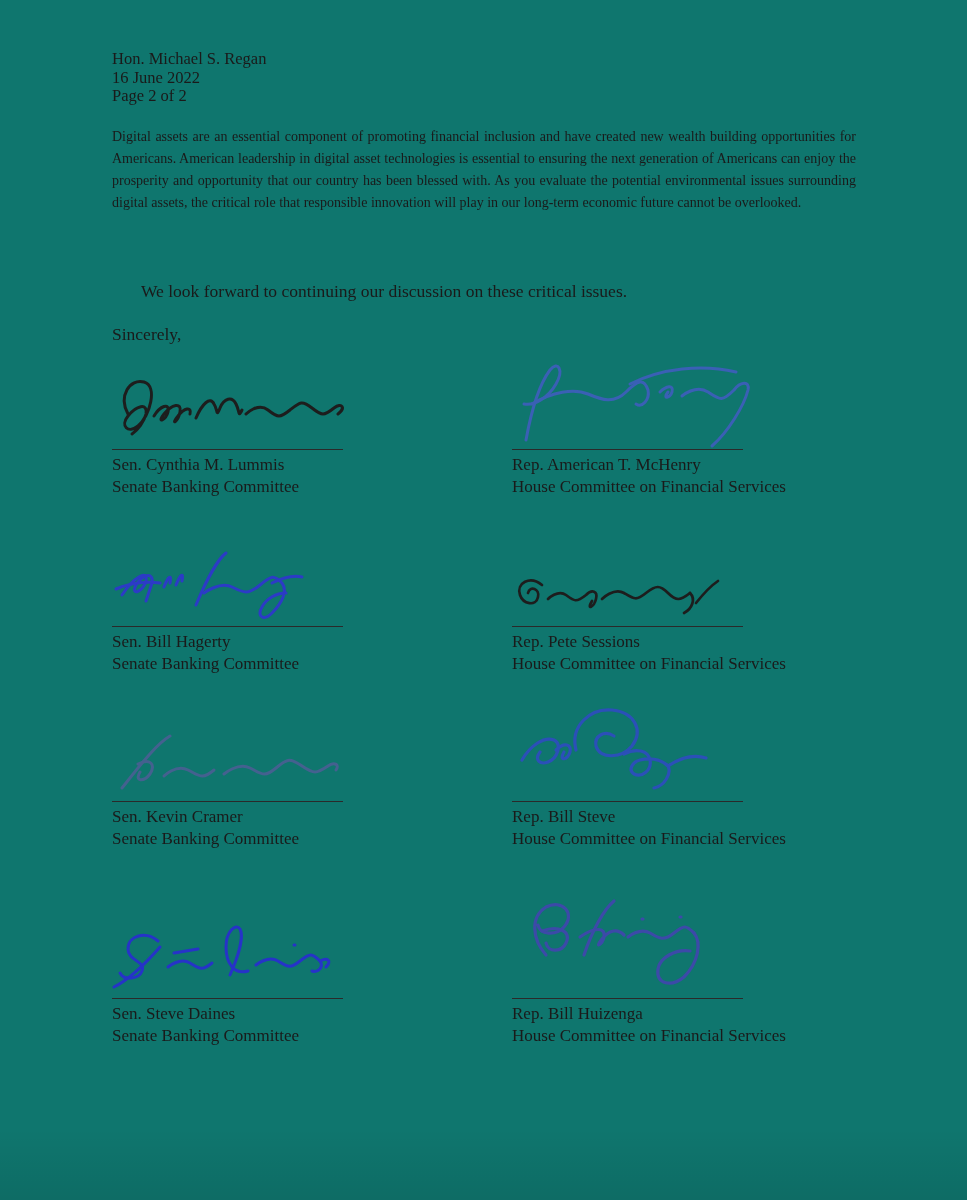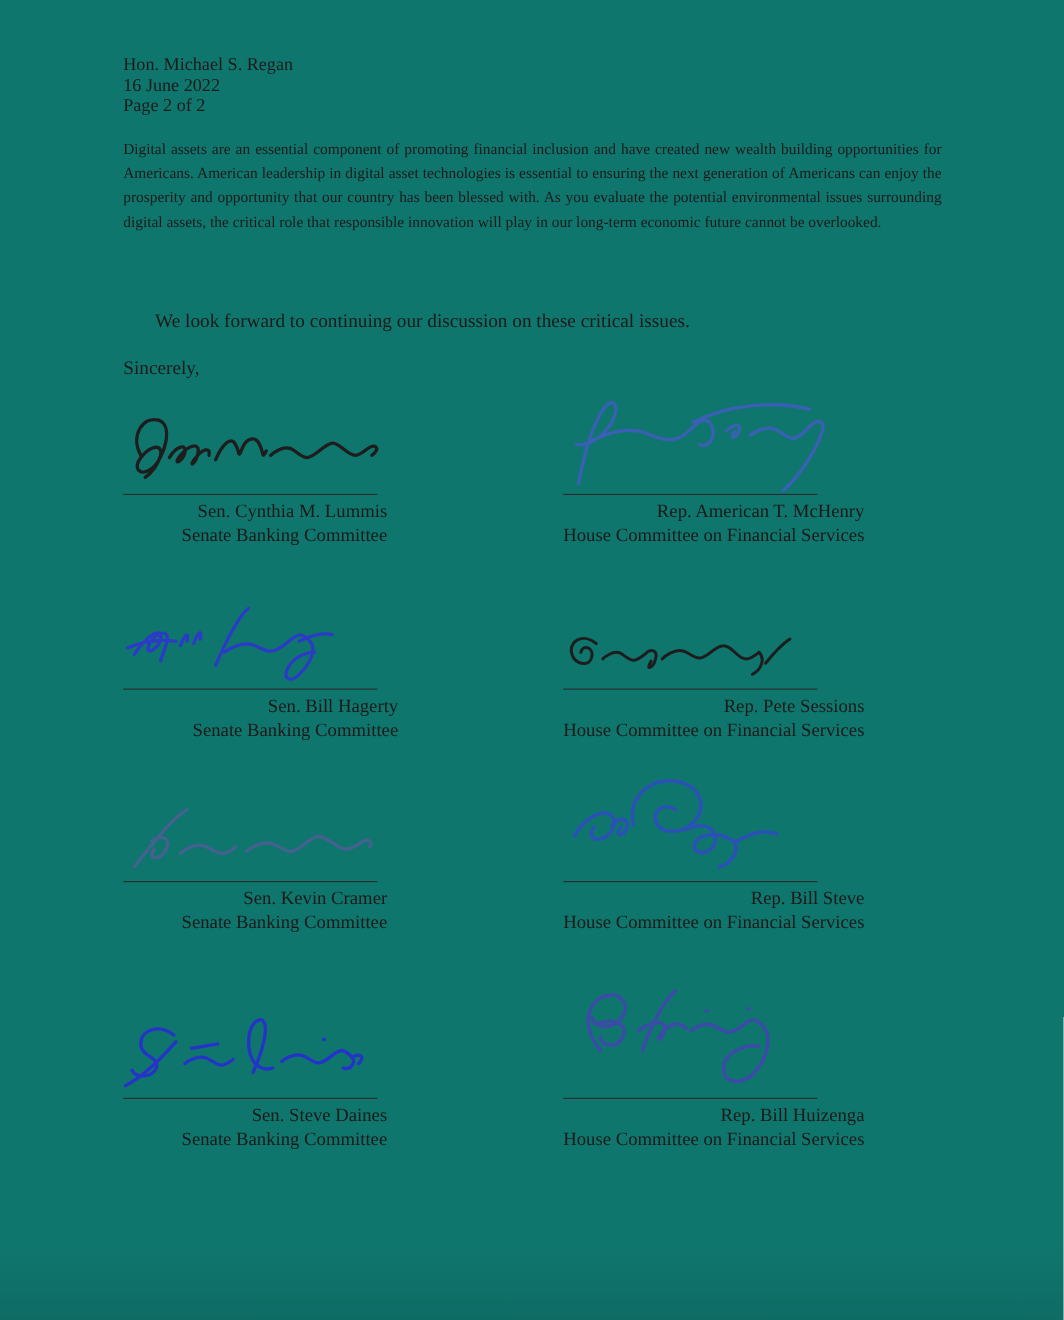--- a/index.html
+++ b/index.html
@@ -21,21 +21,21 @@
     text-align:justify;
   }
   .followup {
     position:absolute; left:112px; top:281px; width:744px;
     font-size:17.5px; line-height:21.9px;margin-left:29px;
   }
   .closing {
     position:absolute; left:112px; top:324px;
     font-size:17.5px; line-height:21.9px;
   }
-  .sig-block { position:absolute;text-align:right; }
+  .sig-block { position:absolute; }
   .sig-art { display:flex; align-items:flex-end; }
   .sig-line {
     width:231px; height:0;
     border-top:1.6px solid #2a2a2a;
     margin-top:1px;
   }
   .sig-name, .sig-title {
     font-size:17px; line-height:22.4px;
   }
   .sig-name { margin-top:4px; }

